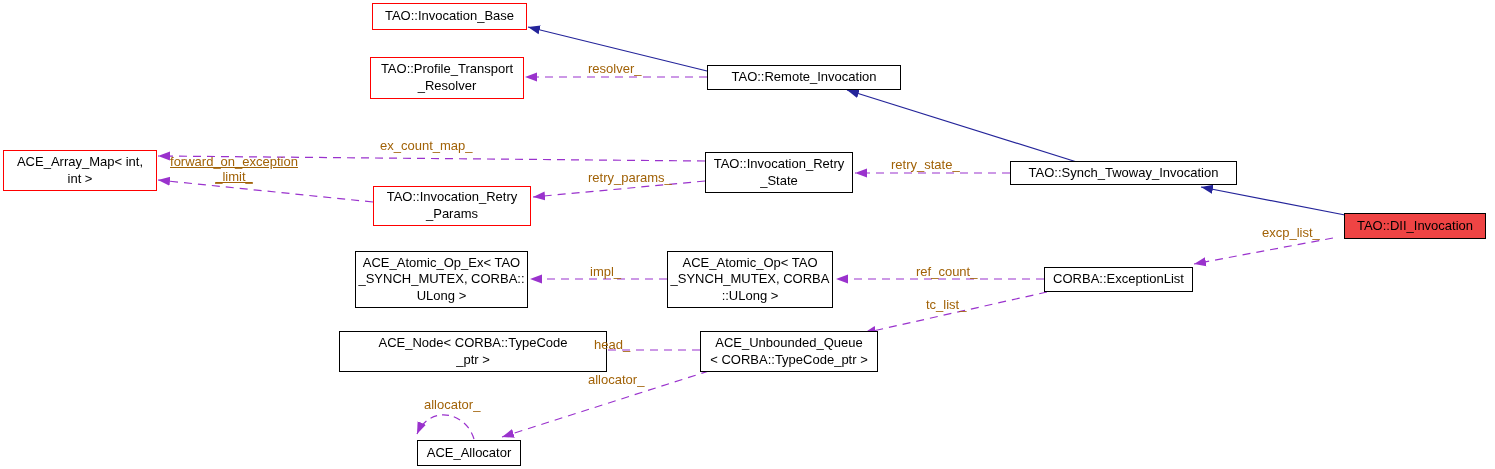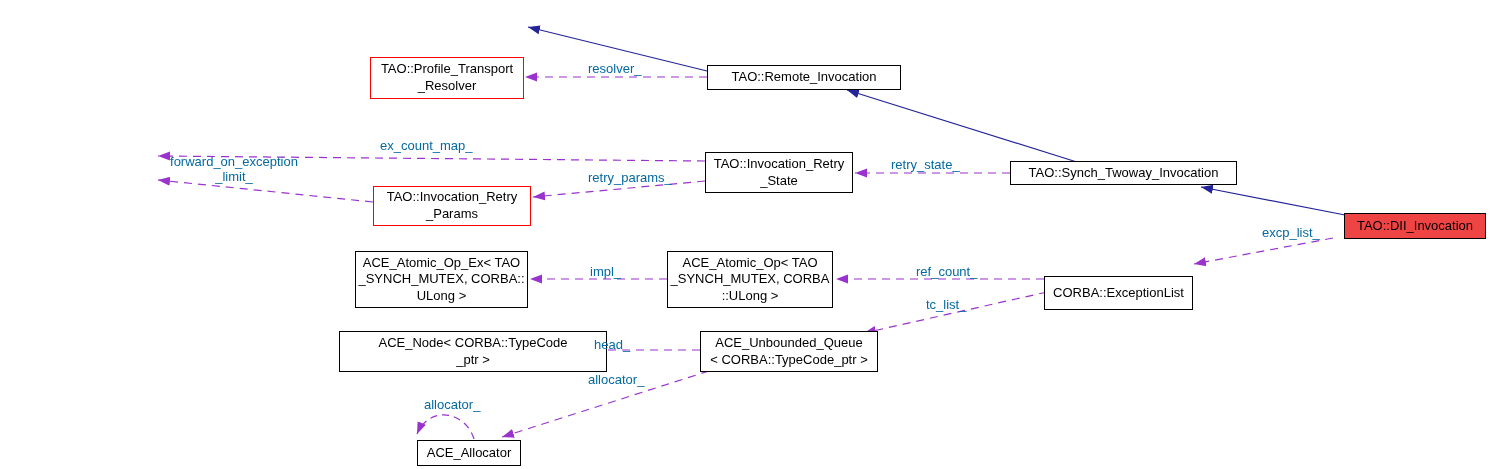--- a/index.html
+++ b/index.html
@@ -20,25 +20,25 @@
     background:#ffffff;
     border:1px solid #000000;
     color:#000;
     font-size:13px;line-height:1.28;
     white-space:nowrap;
   }
   .node.red{border-color:#ff0000;}
   .node.current{background:#ef4444;}
   .elabel{
     position:absolute;
-    color:#0369a1;
+    color:#a16207;
     font-size:13px;
     white-space:nowrap;
   }
-  .elabel.center{text-align:center;white-space:normal;}
+  .elabel.center{text-align:center;white-space:normal;text-decoration:underline;}
   .elabel span{display:block;}
 </style>
 </head>
 <body>
 
 <div id="canvas">
 
   <svg id="edges" viewBox="0 0 1495 469" xmlns="http://www.w3.org/2000/svg">
     <defs>
       <marker id="arrow-navy" markerUnits="userSpaceOnUse" markerWidth="14" markerHeight="12" refX="12" refY="5" orient="auto">
@@ -60,30 +60,37 @@
     <path d="M1010,173 L855,173" stroke="#9a32cd" stroke-width="1.2" stroke-dasharray="8,6" fill="none" marker-end="url(#arrow-purple)"></path>
     <path d="M1333,238 L1194,264" stroke="#9a32cd" stroke-width="1.2" stroke-dasharray="8,6" fill="none" marker-end="url(#arrow-purple)"></path>
     <path d="M1044,279 L836,279" stroke="#9a32cd" stroke-width="1.2" stroke-dasharray="8,6" fill="none" marker-end="url(#arrow-purple)"></path>
     <path d="M1047,292 L864,333" stroke="#9a32cd" stroke-width="1.2" stroke-dasharray="8,6" fill="none" marker-end="url(#arrow-purple)"></path>
     <path d="M667,279 L530,279" stroke="#9a32cd" stroke-width="1.2" stroke-dasharray="8,6" fill="none" marker-end="url(#arrow-purple)"></path>
     <path d="M700,350 L567,350" stroke="#9a32cd" stroke-width="1.2" stroke-dasharray="8,6" fill="none" marker-end="url(#arrow-purple)"></path>
     <path d="M709,371 L502,437" stroke="#9a32cd" stroke-width="1.2" stroke-dasharray="8,6" fill="none" marker-end="url(#arrow-purple)"></path>
     <path d="M474,439 C466,412 430,404 417,434" stroke="#9a32cd" stroke-width="1.2" stroke-dasharray="7,5" fill="none" marker-end="url(#arrow-purple)"></path>
   </svg>
 
+  <div class="node red" style="left:372px;top:3px;width:155px;height:27px">
+    <span>TAO::Invocation_Base</span>
+  </div>
 
   <div class="node red" style="left:370px;top:57px;width:154px;height:42px">
     <span>TAO::Profile_Transport</span>
     <span>_Resolver</span>
   </div>
 
   <div class="node" style="left:707px;top:65px;width:194px;height:25px">
     <span>TAO::Remote_Invocation</span>
   </div>
 
+  <div class="node red" style="left:3px;top:150px;width:154px;height:41px">
+    <span>ACE_Array_Map&lt; int,</span>
+    <span>int &gt;</span>
+  </div>
 
   <div class="node red" style="left:373px;top:186px;width:158px;height:40px">
     <span>TAO::Invocation_Retry</span>
     <span>_Params</span>
   </div>
 
   <div class="node" style="left:705px;top:152px;width:148px;height:41px">
     <span>TAO::Invocation_Retry</span>
     <span>_State</span>
   </div>
@@ -101,21 +108,21 @@
     <span>_SYNCH_MUTEX, CORBA::</span>
     <span>ULong &gt;</span>
   </div>
 
   <div class="node" style="left:667px;top:251px;width:166px;height:57px">
     <span>ACE_Atomic_Op&lt; TAO</span>
     <span>_SYNCH_MUTEX, CORBA</span>
     <span>::ULong &gt;</span>
   </div>
 
-  <div class="node" style="left:1044px;top:276px;width:149px;height:34px">
+  <div class="node" style="left:1044px;top:267px;width:149px;height:25px">
     <span>CORBA::ExceptionList</span>
   </div>
 
   <div class="node" style="left:339px;top:331px;width:268px;height:41px">
     <span>ACE_Node&lt; CORBA::TypeCode</span>
     <span>_ptr &gt;</span>
   </div>
 
   <div class="node" style="left:700px;top:331px;width:178px;height:41px">
     <span>ACE_Unbounded_Queue</span>

